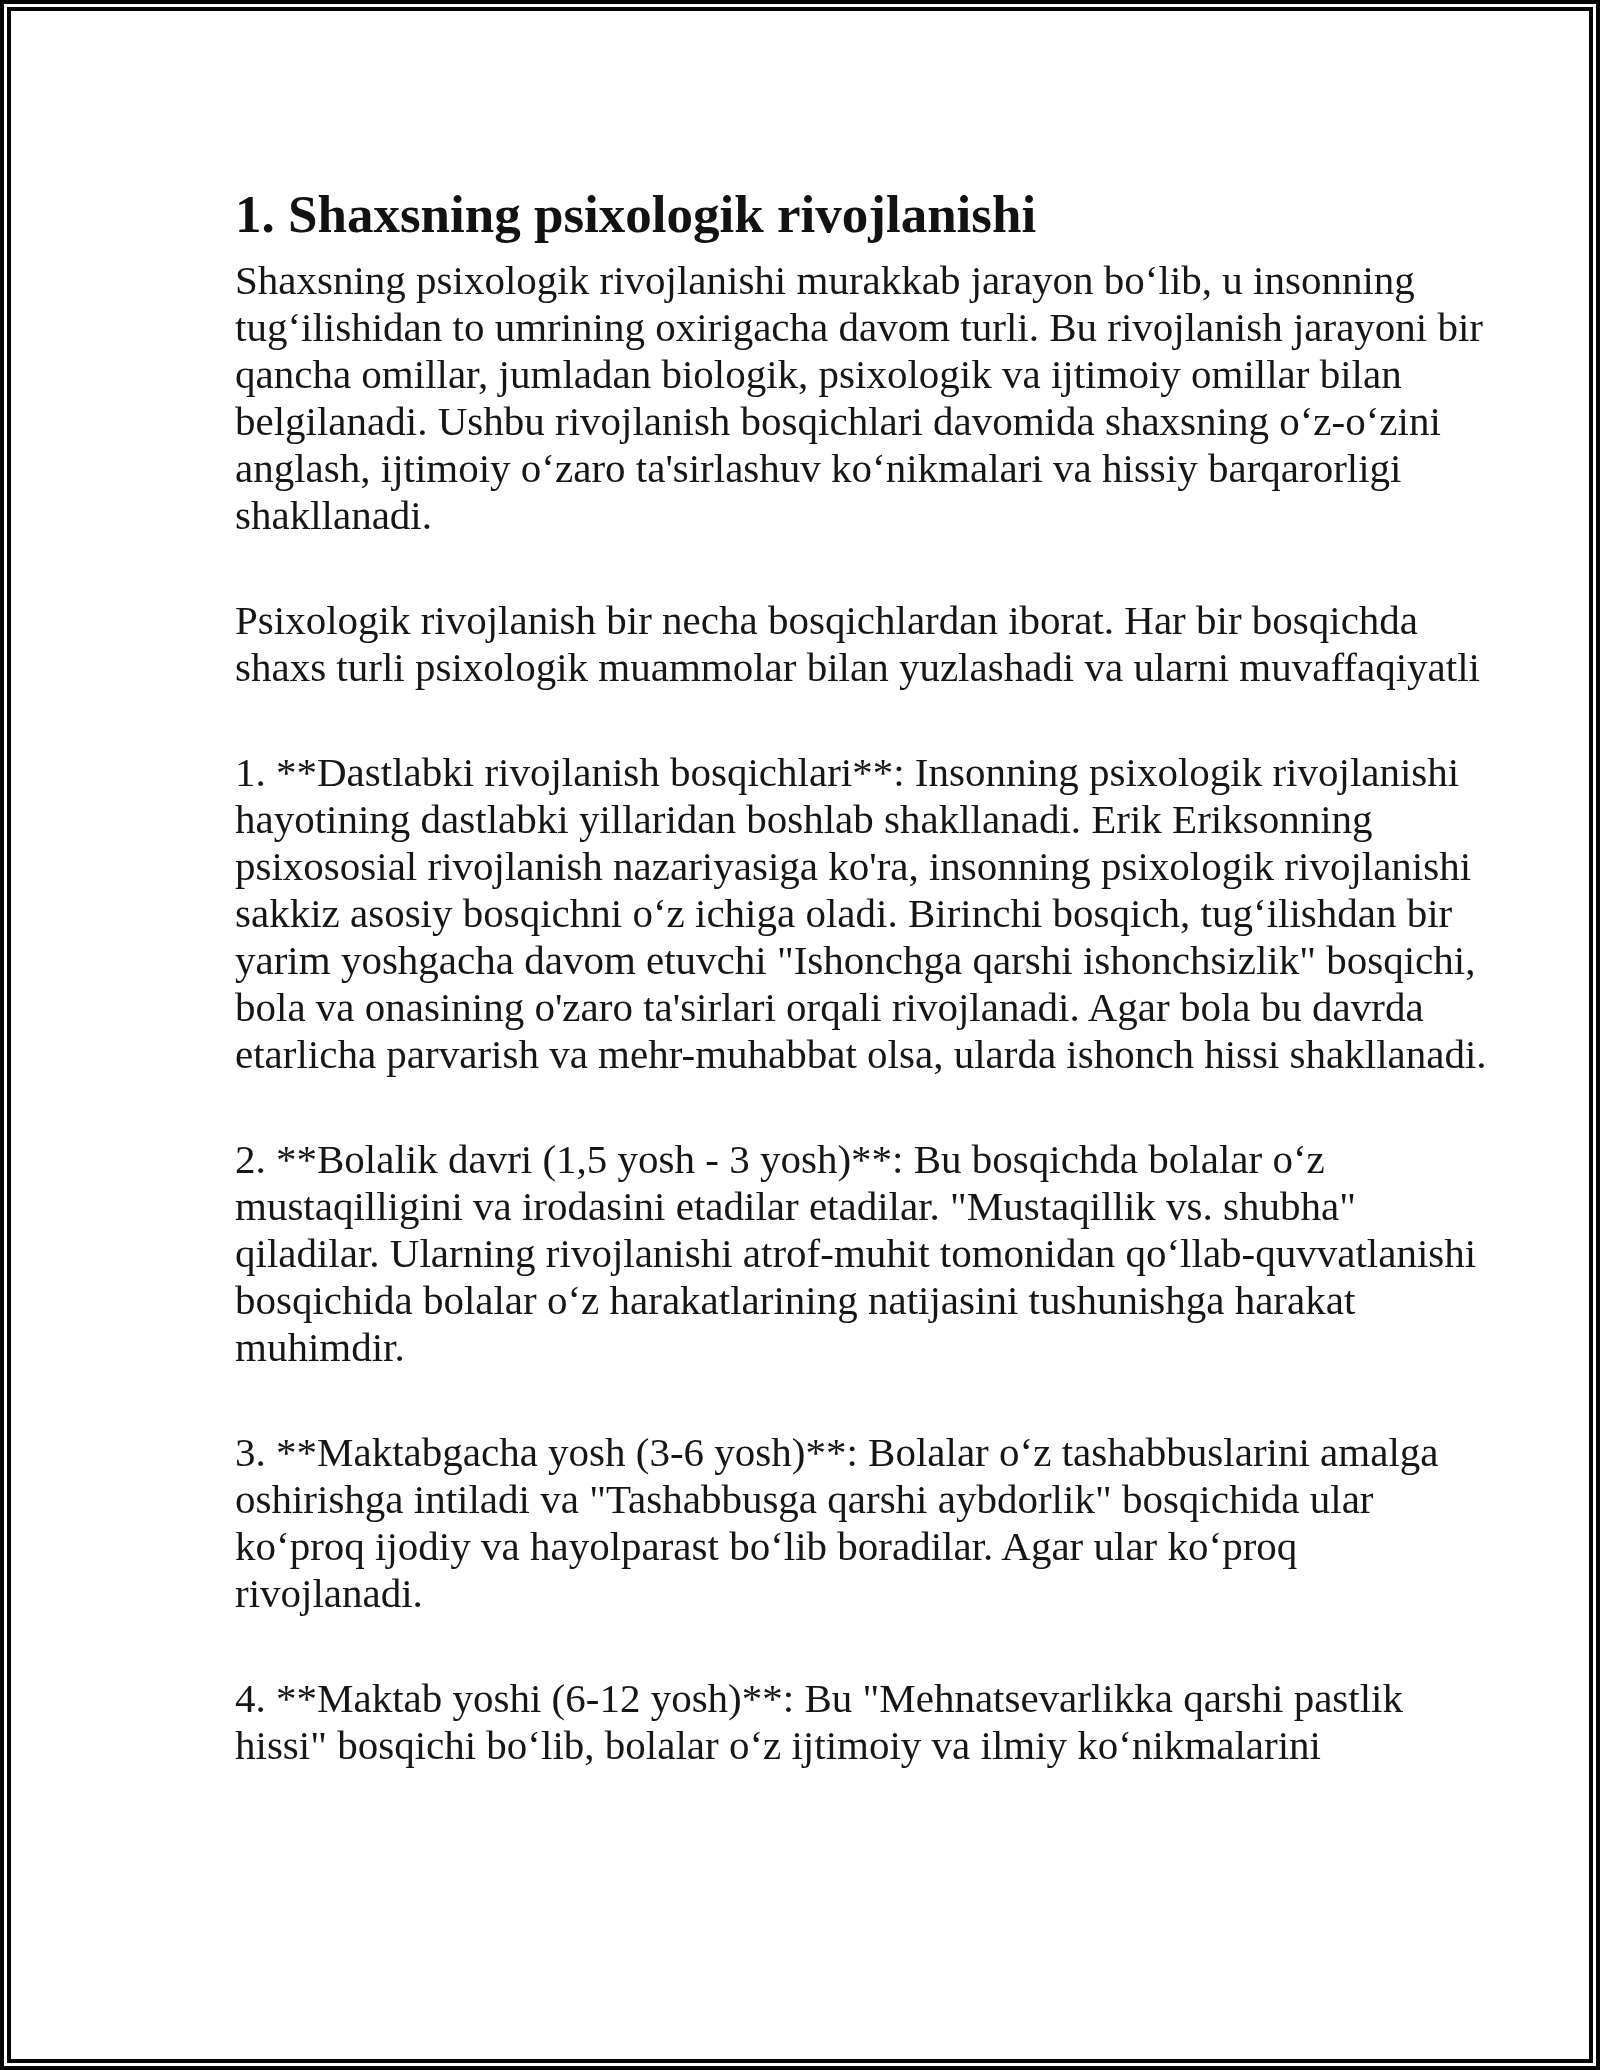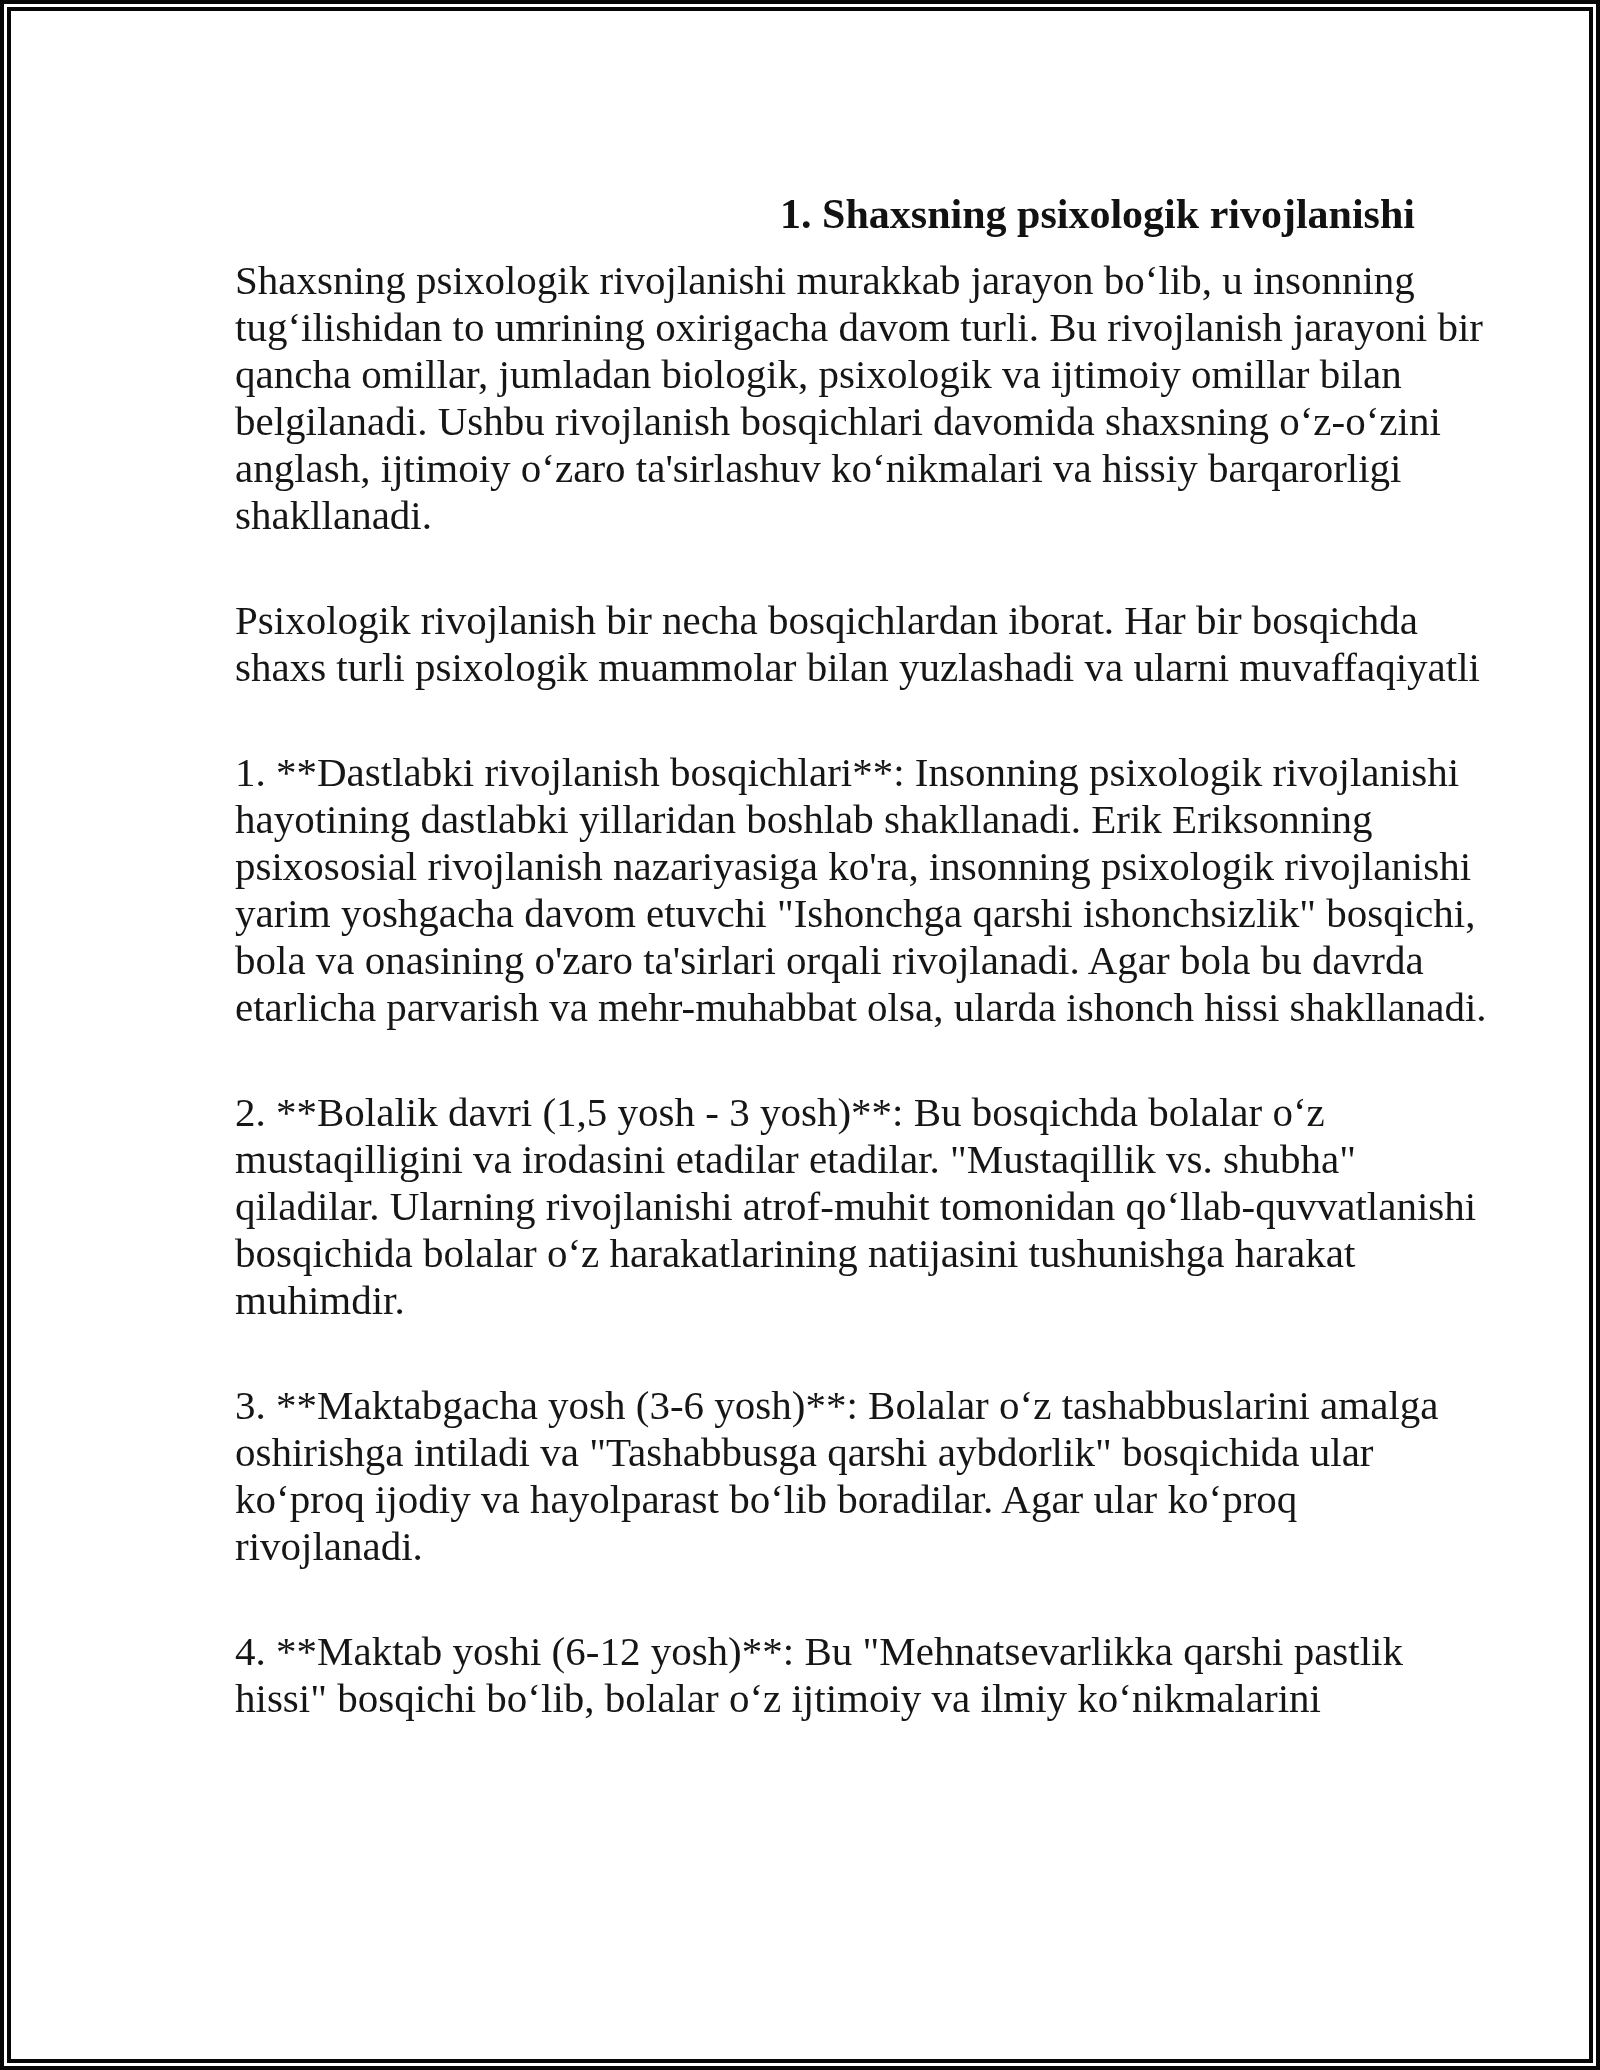--- a/index.html
+++ b/index.html
@@ -28,26 +28,25 @@
     border: 4px solid #060606;
     pointer-events: none;
   }
   .content {
     position: absolute;
     left: 235px;
     top: 188px;
     width: 1180px;
   }
   h1.title {
-    font-size: 42px;
+    font-size: 53px;
     line-height: 52px;
     font-weight: bold;
     margin: 0 0 17px 0;
     color: #121212;
-    text-align: right;
   }
   p.para {
     font-size: 41px;
     line-height: 47px;
     margin: 0 0 58px 0;
     color: #161616;
   }
   .line {
     display: block;
     white-space: pre;
@@ -71,20 +70,21 @@
           <span class="line">shakllanadi.</span>
         </p>
         <p class="para">
           <span class="line">Psixologik rivojlanish bir necha bosqichlardan iborat. Har bir bosqichda</span>
           <span class="line">shaxs turli psixologik muammolar bilan yuzlashadi va ularni muvaffaqiyatli</span>
         </p>
         <p class="para">
           <span class="line">1. **Dastlabki rivojlanish bosqichlari**: Insonning psixologik rivojlanishi</span>
           <span class="line">hayotining dastlabki yillaridan boshlab shakllanadi. Erik Eriksonning</span>
           <span class="line">psixososial rivojlanish nazariyasiga ko'ra, insonning psixologik rivojlanishi</span>
+          <span class="line">sakkiz asosiy bosqichni oʻz ichiga oladi. Birinchi bosqich, tugʻilishdan bir</span>
           <span class="line">yarim yoshgacha davom etuvchi "Ishonchga qarshi ishonchsizlik" bosqichi,</span>
           <span class="line">bola va onasining o'zaro ta'sirlari orqali rivojlanadi. Agar bola bu davrda</span>
           <span class="line">etarlicha parvarish va mehr-muhabbat olsa, ularda ishonch hissi shakllanadi.</span>
         </p>
         <p class="para">
           <span class="line">2. **Bolalik davri (1,5 yosh - 3 yosh)**: Bu bosqichda bolalar oʻz</span>
           <span class="line">mustaqilligini va irodasini etadilar etadilar. "Mustaqillik vs. shubha"</span>
           <span class="line">qiladilar. Ularning rivojlanishi atrof-muhit tomonidan qoʻllab-quvvatlanishi</span>
           <span class="line">bosqichida bolalar oʻz harakatlarining natijasini tushunishga harakat</span>
           <span class="line">muhimdir.</span>

